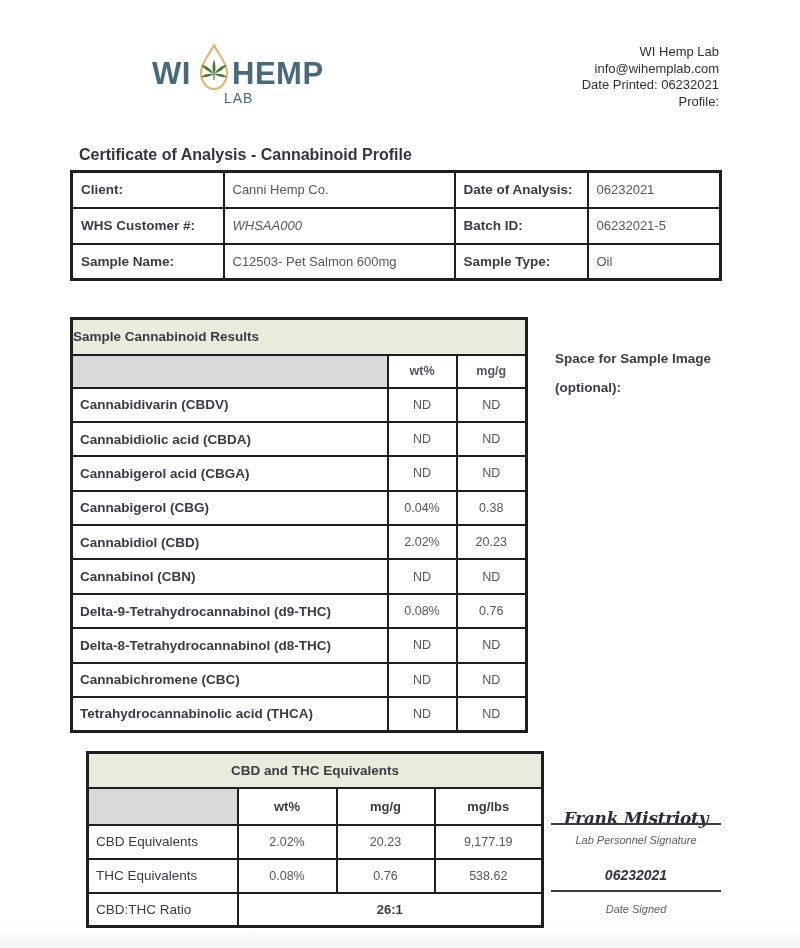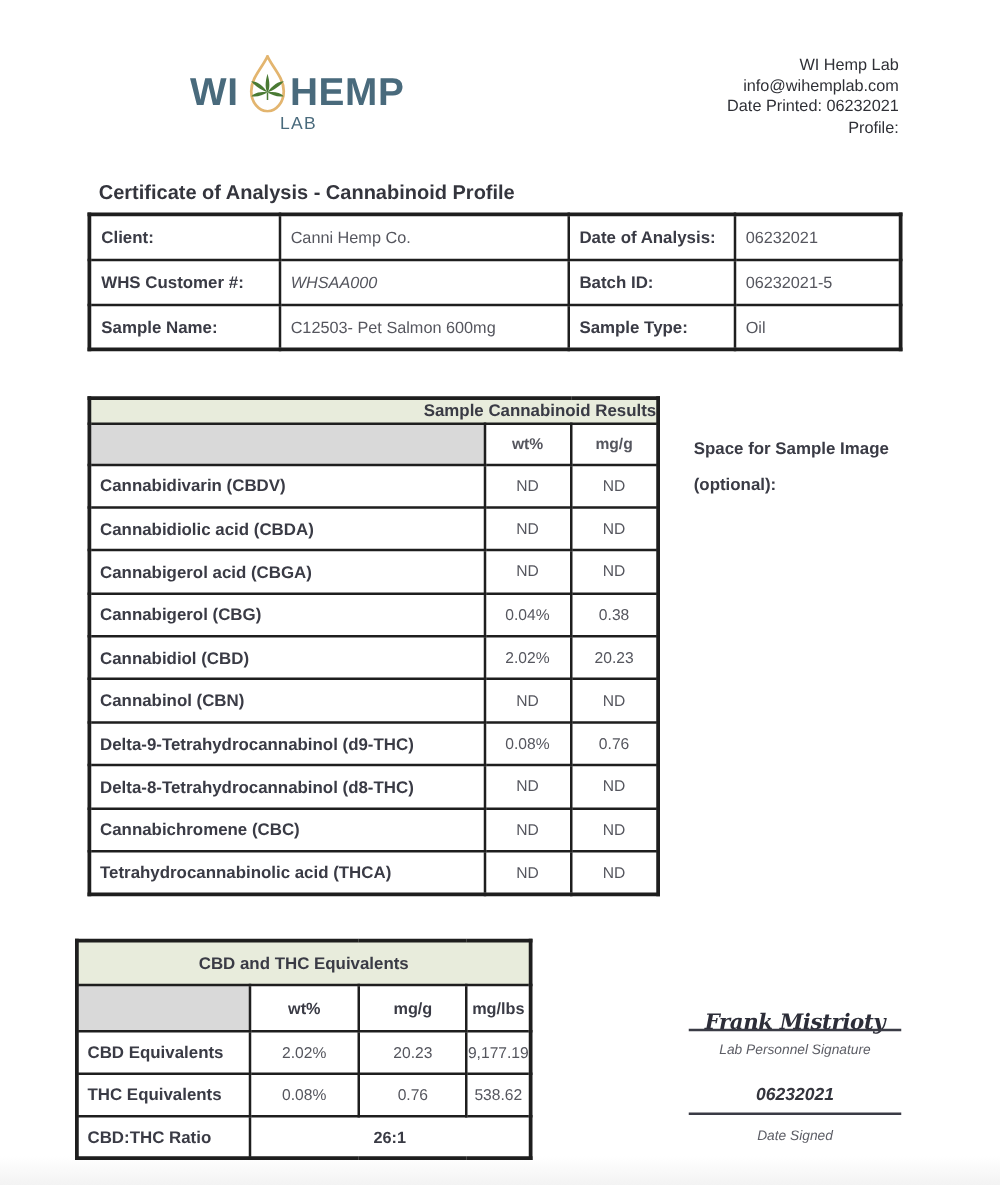--- a/index.html
+++ b/index.html
@@ -27,33 +27,33 @@
 
   
   .info { left: 70px; top: 170px; width: 652px; border: 3px solid #1e1e1e; }
   .info td { height: 36px; padding: 0 8px; }
   .info .lbl { font-weight: bold; color: #3a3b45; font-size: 13.5px; }
   .info .val { text-align: left; color: #55565e; }
   .info .italic { font-style: italic; }
 
   
   .results { left: 70px; top: 317px; width: 458px; border: 3px solid #1e1e1e; }
-  .results .hdr { background: #e8ecdc; text-align: right; font-weight: bold; height: 20px; color: #3a3b45; font-size: 13.5px; }
+  .results .hdr { background: #e8ecdc; text-align: left; font-weight: bold; height: 36px; color: #3a3b45; font-size: 13.5px; }
   .results .colhdr td { height: 33px; font-weight: bold; text-align: center; color: #3a3b45; }
   .results .gray { background: #d9d9d9; }
   .results td.name { padding-left: 7px; font-weight: bold; color: #3a3b45; height: 34.4px; font-size: 13.5px; }
   .results td.num { text-align: center; color: #55565e; width: 69px; font-size: 12.5px; }
   .results td.num2 { width: 70px; }
 
   
-  .equiv { left: 60px; top: 751px; width: 366px; border: 3px solid #1e1e1e; }
+  .equiv { left: 86px; top: 751px; width: 458px; border: 3px solid #1e1e1e; }
   .equiv .hdr { background: #e8ecdc; text-align: center; font-weight: bold; height: 35px; color: #3a3b45; font-size: 13.5px; }
   .equiv .colhdr td { height: 37px; font-weight: bold; text-align: center; color: #3a3b45; }
   .equiv .gray { background: #d9d9d9; width: 150px; }
-  .equiv td.name { padding-left: 7px; font-weight: bold; height: 34px; color: #3a3b45; font-size: 13.5px; }
+  .equiv td.name { padding-left: 7px; font-weight: normal; height: 34px; color: #3a3b45; font-size: 13.5px; }
   .equiv td.num { text-align: center; color: #55565e; font-size: 12.5px; }
   .equiv td.ratio { text-align: center; font-weight: bold; color: #3a3b45; }
 
   
   .sample-space { position: absolute; left: 555px; top: 344px; width: 195px; text-align: left; font-weight: bold; font-size: 13.5px; color: #3a3b45; line-height: 29px; }
 
   
   .sig-name { position: absolute; left: 551px; top: 808px; width: 170px; text-align: center;
               font-family: "DejaVu Serif", serif; font-style: italic; font-weight: bold; font-size: 17px; color: #2c2d38; letter-spacing: -0.3px; }
   .sig-line { position: absolute; left: 551px; width: 170px; height: 2px; background: #3a3b45; }

